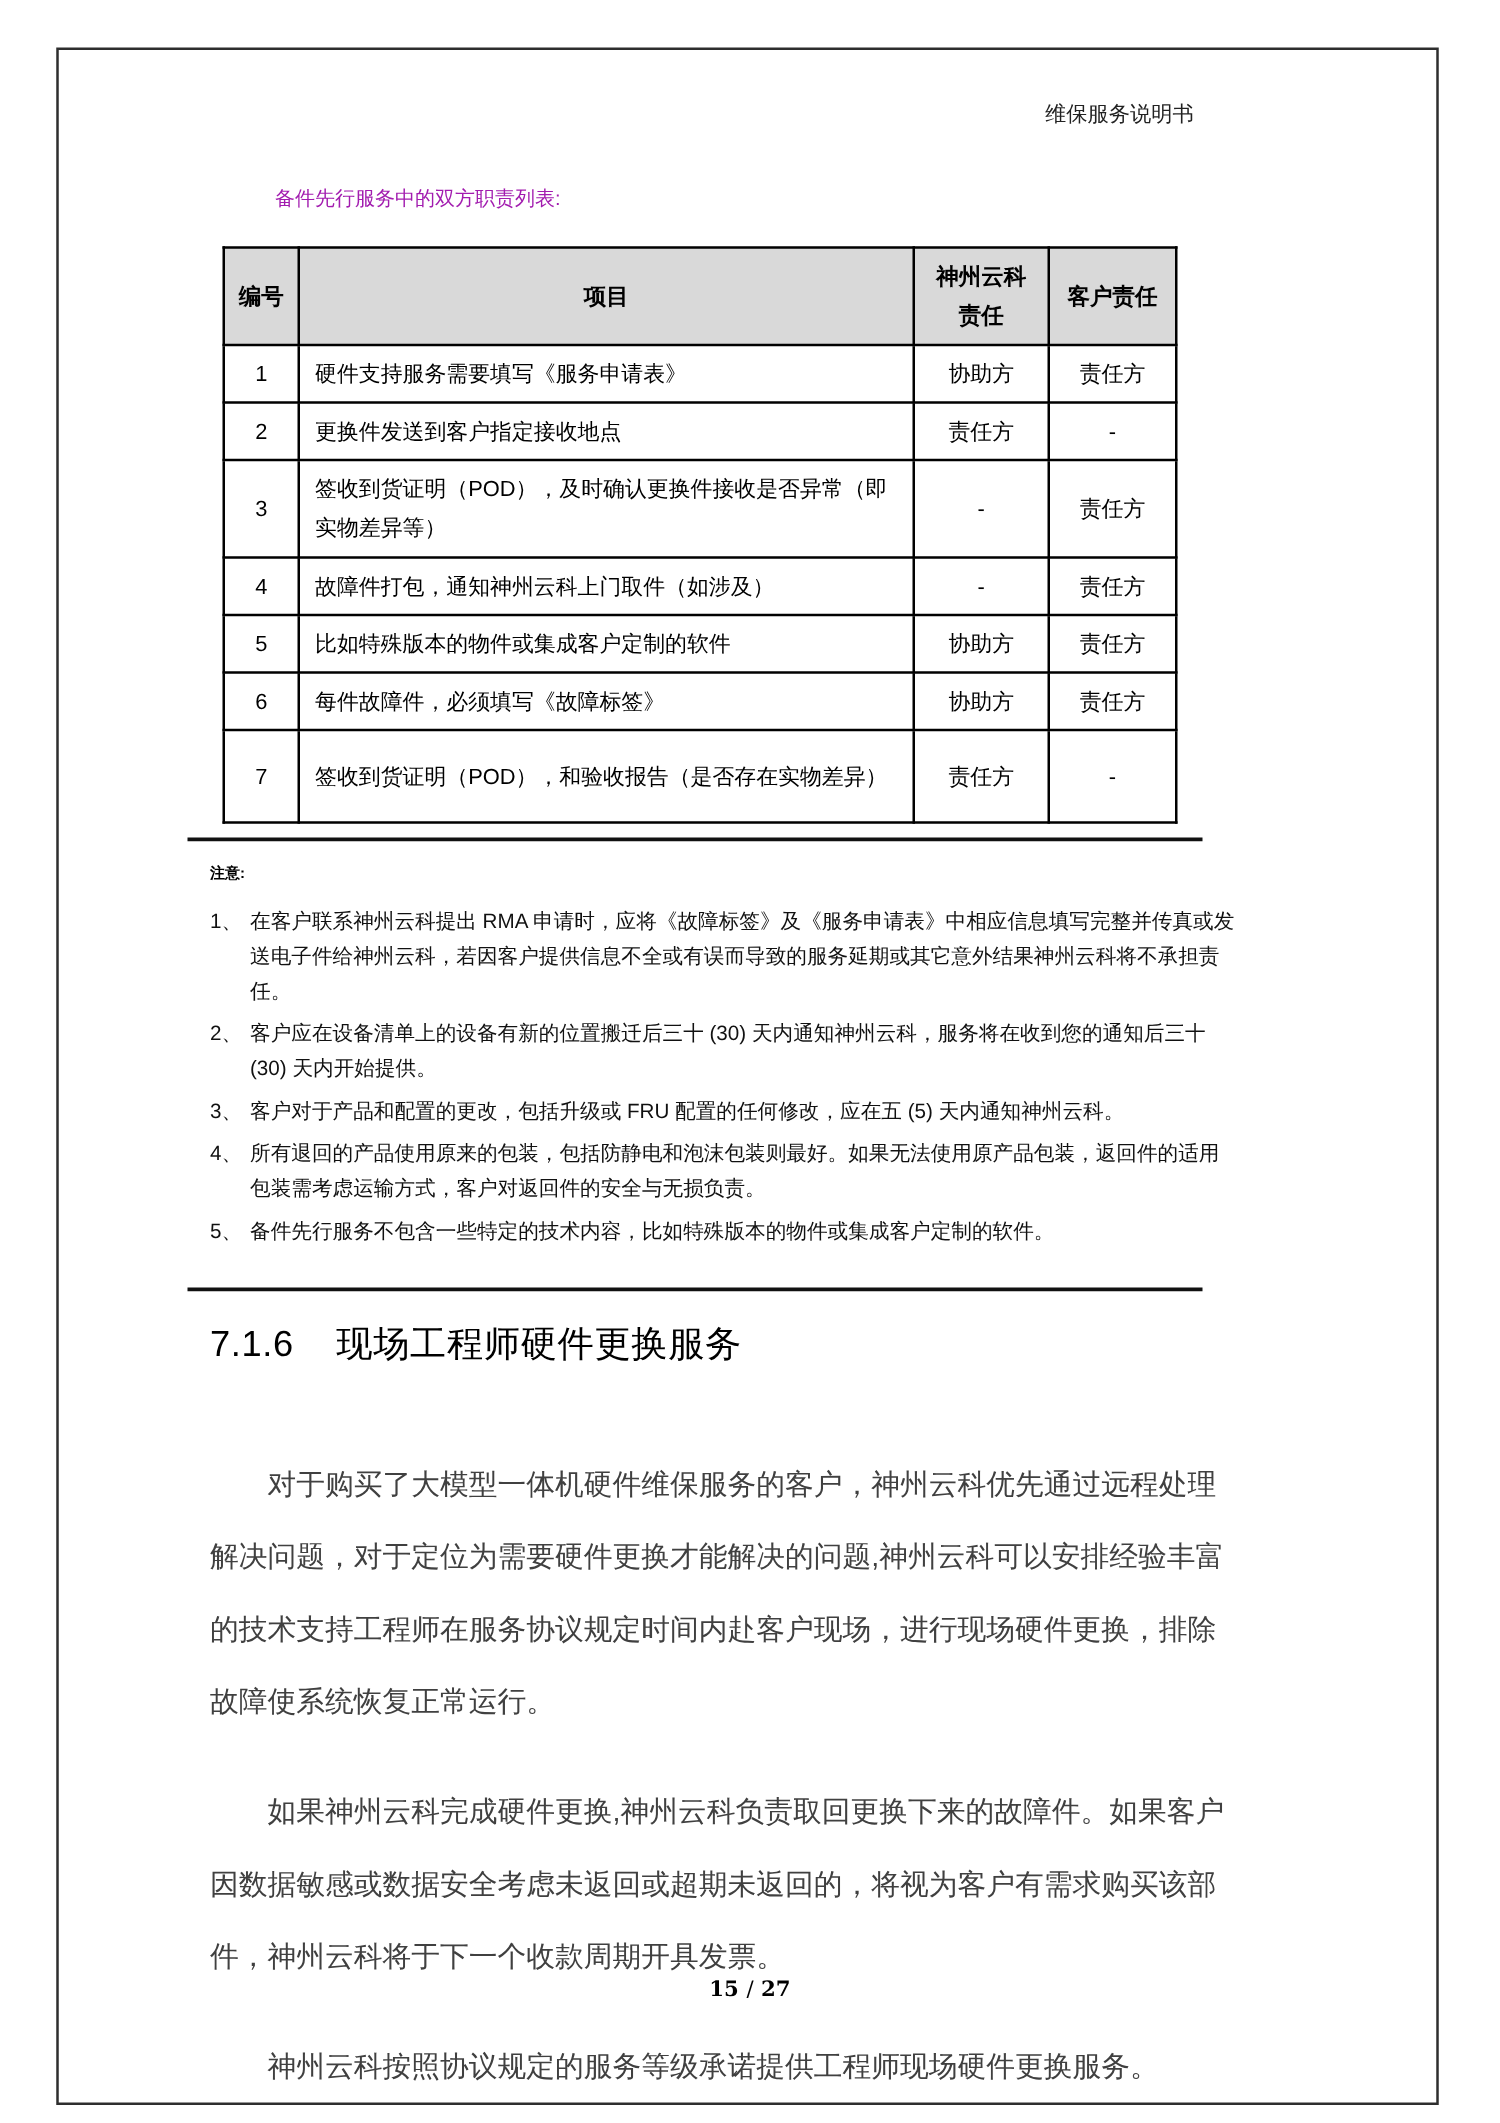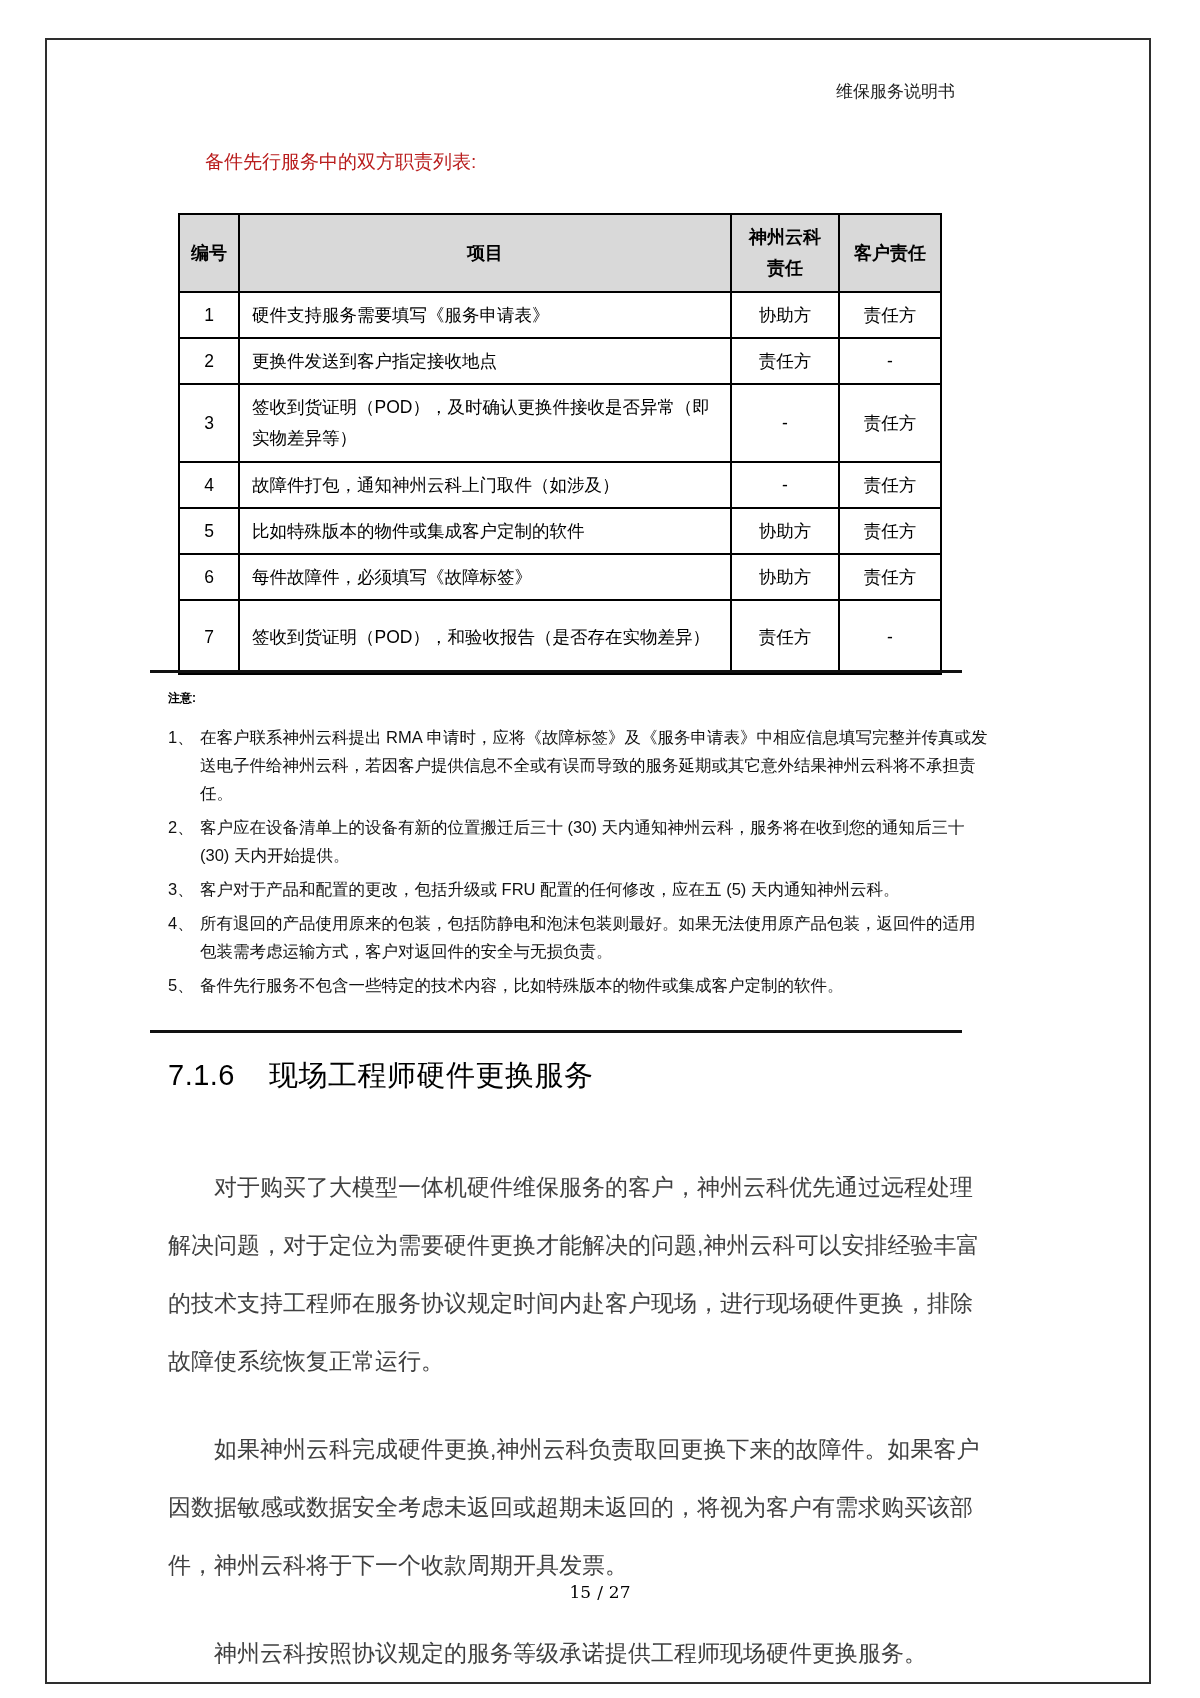--- a/index.html
+++ b/index.html
@@ -9,23 +9,23 @@
     overflow:hidden;
   }
   .page-border{
     position:absolute;left:45px;top:38px;width:1106px;height:1646px;
     border:2px solid #2e2e2e;box-sizing:border-box;background:#fff;
   }
   .doc-header{
     position:absolute;top:80px;left:0;width:955px;text-align:right;
     font-family:"DejaVu Serif","Liberation Serif",serif;font-size:17px;color:#222;
   }
-  .intro{position:absolute;top:149px;left:205px;font-size:19px;color:#b91c1c;}
+  .intro{position:absolute;top:149px;left:220px;font-size:16px;color:#a21caf;}
   table.resp-table{
-    position:absolute;top:213px;left:178px;width:762px;
+    position:absolute;top:197px;left:178px;width:762px;
     border-collapse:collapse;table-layout:fixed;font-size:17.5px;color:#000;
   }
   .resp-table th,.resp-table td{
     border:2px solid #000;padding:2px 12px;vertical-align:middle;box-sizing:border-box;
   }
   .resp-table th{
     background:#d9d9d9;font-weight:700;text-align:center;font-size:18px;line-height:1.7;
     padding:4px 6px;
   }
   .resp-table tr.hdr{height:78px;}
@@ -49,21 +49,21 @@
   .section-heading .sec-no{margin-right:34px;font-weight:400;}
   .paragraphs{
     position:absolute;top:1158px;left:168px;width:818px;
     font-size:23px;line-height:58px;color:#404040;
   }
   .paragraphs p{margin:0 0 30px;text-indent:2em;}
   .page-footer{
     position:absolute;top:1582px;left:0;width:1200px;text-align:center;
     font-family:"DejaVu Serif","Liberation Serif",serif;font-size:17px;color:#000;
   }
-  .page-footer .num{font-weight:400;}
+  .page-footer .num{font-weight:700;}
   .page-footer .sep{font-weight:400;padding:0 6px;}
 </style>
 </head>
 <body>
 
 <div class="page-border"></div>
 
 <div class="doc-header">维保服务说明书</div>
 
 <div class="intro">备件先行服务中的双方职责列表:</div>

